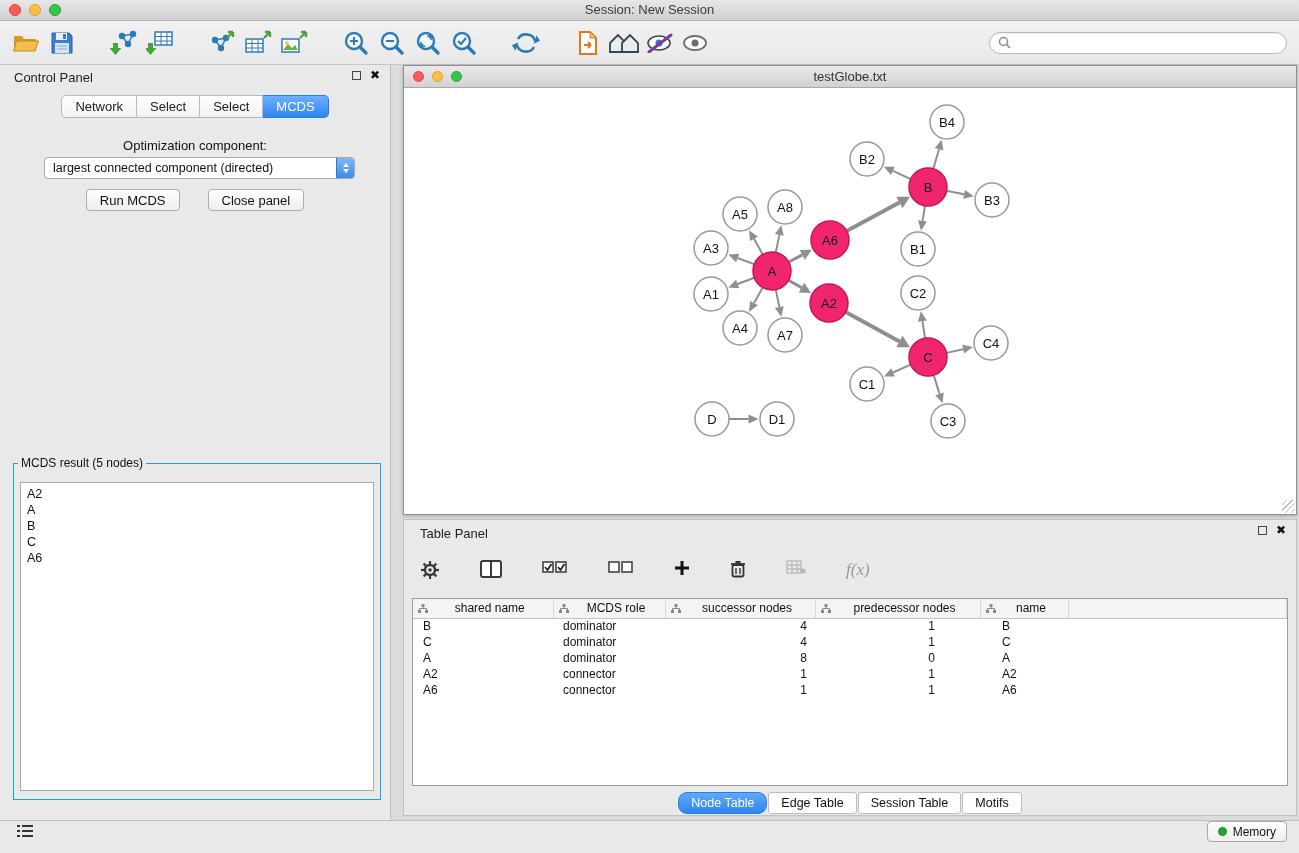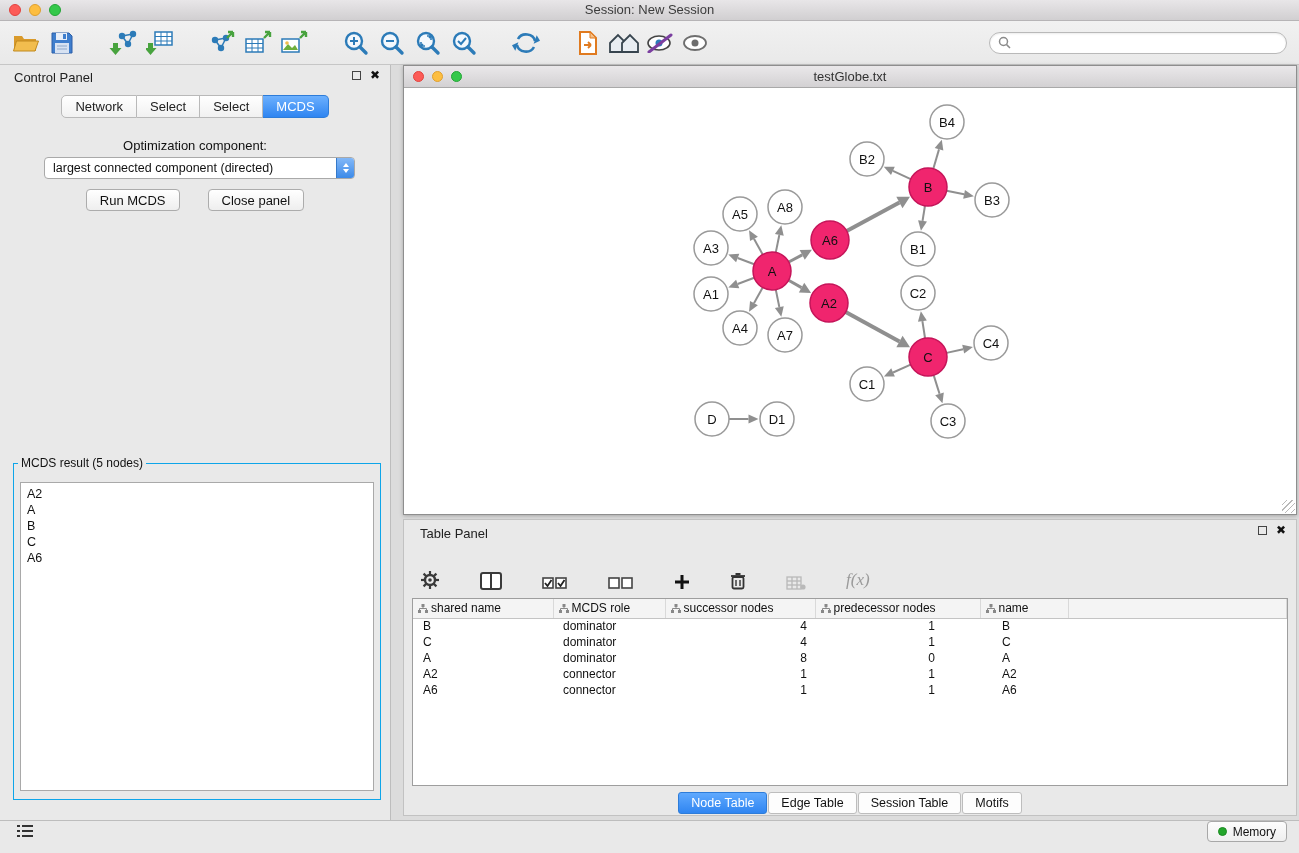--- a/index.html
+++ b/index.html
@@ -57,35 +57,35 @@
   .inner-titlebar .light { width:11px; height:11px; }
   .inner-title { text-align:center; font-size:13px; color:#333; line-height:21px; }
   .canvas { position:absolute; top:23px; left:1px; right:1px; bottom:1px; background:#fff; }
   .canvas svg { display:block; }
   .resize-grip { position:absolute; right:1px; bottom:1px; width:13px; height:13px;
     background:repeating-linear-gradient(135deg, transparent 0 3px, #B9B9B9 3px 4px); }
 
   
   .table-panel { margin-top:4px; height:297px; background:#E9E9E9; border:1px solid #C2C2C2; position:relative; }
   .tp-header { position:absolute; top:6px; left:16px; font-size:13px; color:#222; }
-  .tp-toolbar { position:absolute; top:40px; left:16px; height:30px; display:flex; align-items:flex-end; gap:40px; }
+  .tp-toolbar { position:absolute; top:40px; left:16px; height:30px; display:flex; align-items:flex-start; gap:40px; }
   .tp-ico { display:flex; align-items:center; justify-content:center; }
   .fx-label { font-family:"Liberation Serif","DejaVu Serif",serif; font-style:italic; font-size:17px; color:#9A9A9A; }
   .table-wrap { position:absolute; top:78px; left:8px; right:8px; height:188px; background:#fff; border:1px solid #9E9E9E; overflow:hidden; }
   table { border-collapse:collapse; width:100%; table-layout:fixed; }
-  th { background:#F4F4F4; border-right:1px solid #D9D9D9; border-bottom:1px solid #C4C4C4; font-size:12px; font-weight:normal; color:#111; height:19px; position:relative; text-align:left; padding:0 4px 0 18px; white-space:nowrap; overflow:hidden; }
+  th { background:#F4F4F4; border-right:1px solid #D9D9D9; border-bottom:1px solid #C4C4C4; font-size:12px; font-weight:normal; color:#111; height:19px; position:relative; text-align:center; padding:0 4px 0 18px; white-space:nowrap; overflow:hidden; }
   th .sort-ico { position:absolute; left:5px; top:5px; }
   td { font-size:12px; color:#111; height:16px; padding:0 8px; white-space:nowrap; overflow:hidden; }
   td.al { text-align:left; padding-left:10px; }
   td.ar { text-align:right; padding-right:8px; }
   td.ar2 { text-align:right; padding-right:45px; }
   td.name-col { padding-left:22px; }
   .tp-tabs { position:absolute; top:272px; width:100%; display:flex; justify-content:center; gap:1px; }
   .tp-tab { padding:3px 12px; font-size:12.5px; background:#FDFDFD; border:1px solid #BDBDBD; color:#111; border-radius:3px; }
-  .tp-tab.active { background:linear-gradient(#5FA9FE,#2F85F1); border-color:#2D7CD9; color:#fff; }
+  .tp-tab.active { background:linear-gradient(#5FA9FE,#2F85F1); border-color:#2D7CD9; color:#fff;border-radius:9px; }
 
   
   .statusbar { height:33px; border-top:1px solid #BDBDBD; background:#E9E9E9; display:flex; align-items:flex-start; justify-content:space-between; padding:0 12px; }
   .list-btn { width:26px; height:20px; display:flex; align-items:center; justify-content:center; background:transparent; border:none; }
   .memory-btn { height:21px; display:flex; align-items:center; gap:6px; padding:0 10px; background:linear-gradient(#FDFDFD,#EFEFEF); border:1px solid #A8A8A8; border-radius:4px; font-size:12px; color:#111; }
   .green-dot { width:9px; height:9px; border-radius:50%; background:#23A62B; border:1px solid #1B8A22; }
 </style>
 </head>
 <body>
 

